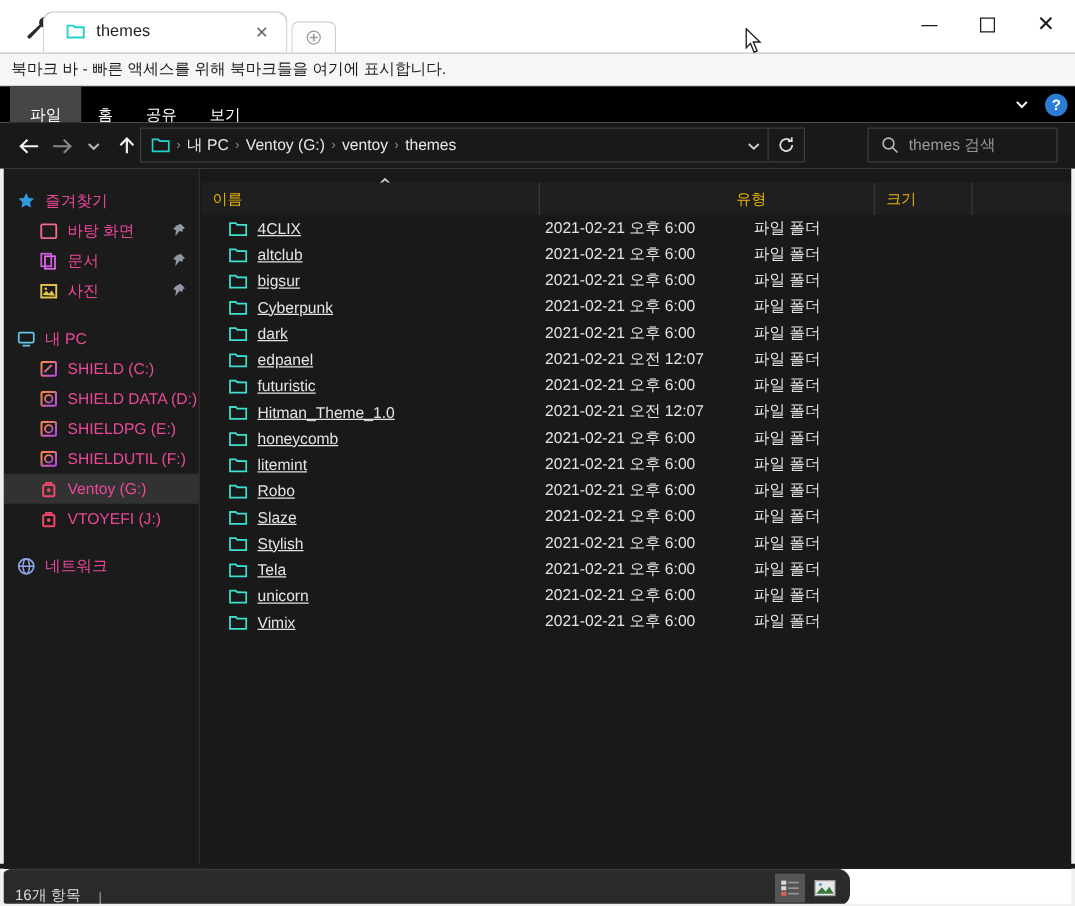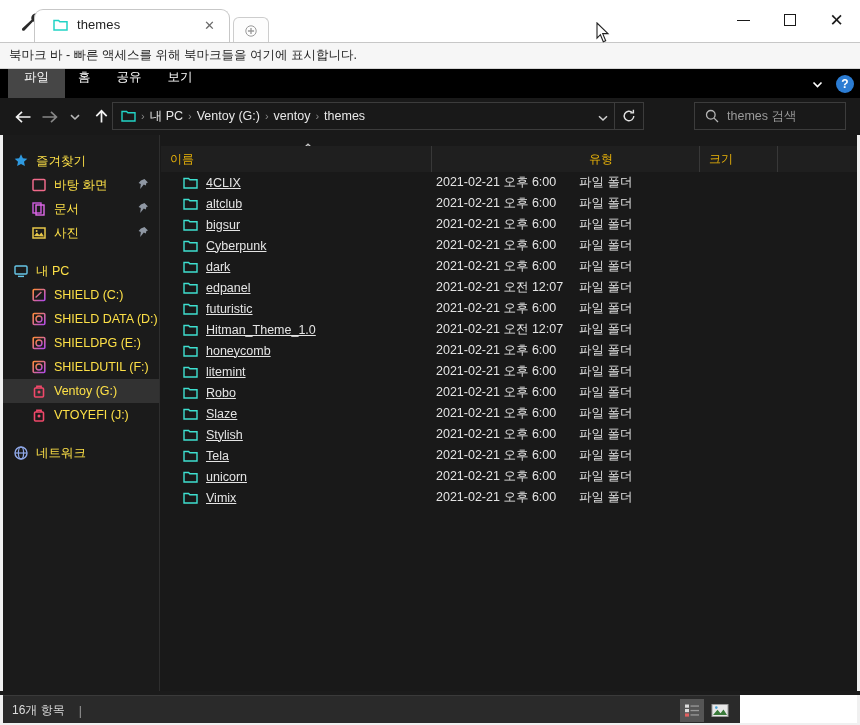--- a/index.html
+++ b/index.html
@@ -89,21 +89,21 @@
 
   
   .ribbon {
     position: absolute; left: 0; top: 69px;
     width: 860px; height: 29px;
     background: #000000;
   }
   .ribbon-tabs { position: absolute; left: 8px; top: 0; height: 29px; display: flex; }
   .ribbon-tab {
     height: 32px; padding: 0 13px;
-    display: flex; align-items: flex-start;
+    display: flex; align-items: flex-end;
     font-size: 12.5px; color: #ffffff;
   }
   .ribbon-tab.file { background: #464646; padding: 0 16px; }
   .ribbon-right {
     position: absolute; right: 6px; top: 0; height: 29px;
     display: flex; align-items: center; gap: 12px;
   }
   .ribbon-chevron { width: 13px; height: 13px; }
   .help-btn {
     width: 18px; height: 18px; border-radius: 50%;
@@ -178,21 +178,21 @@
     background: #1b1b1b;
     border-right: 1px solid #2e2e2e;
     overflow: hidden;
   }
   .sb-group { margin-top: 14px; }
   .sb-item {
     position: relative;
     height: 24px;
     display: flex; align-items: center;
     padding-left: 10px;
-    font-size: 12.5px; color: #fde047;
+    font-size: 12.5px; color: #ec4899;
     white-space: nowrap;
   }
   .sb-item.indent { padding-left: 28px; }
   .sb-item.selected { background: #323232; }
   .sb-ico { width: 16px; height: 16px; margin-right: 7px; flex: 0 0 16px; display: flex; align-items: center; justify-content: center; }
   .sb-pin { position: absolute; right: 10px; top: 5px; width: 12px; height: 13px; }
 
   
   .filelist {
     position: absolute; left: 161px; top: 0;
@@ -218,31 +218,31 @@
   .rows { position: absolute; left: 0; top: 37px; width: 696px; }
   .row { height: 21px; position: relative; }
   .row .cell {
     position: absolute; top: 0; height: 21px;
     display: flex; align-items: center;
     font-size: 12.5px; color: #e4e4e4;
     white-space: nowrap;
   }
   .row .c-name { left: 22px; text-decoration: underline; }
   .row .c-date { left: 275px; }
-  .row .c-type { left: 418px; }
+  .row .c-type { left: 442px; }
   .row .c-size { left: 540px; }
   .folder-ico { width: 15px; height: 14px; margin-right: 8px; flex: 0 0 15px; }
 
   
   .statusbar {
     position: absolute; left: 0; top: 695px;
-    width: 740px; height: 30px;
+    width: 680px; height: 30px;
     background: #2a2a2a;
     border-top: 1px solid #3a3a3a;
-    display: flex; align-items: center;
+    display: flex; align-items: flex-end; border-radius: 10px;
   }
   .status-text {
     margin-left: 12px;
     font-size: 12px; color: #dcdcdc;
   }
   .status-sep { margin-left: 14px; color: #9a9a9a; font-size: 12px; }
   .viewbtns {
     position: absolute; right: 8px; top: 3px;
     display: flex; gap: 4px;
   }

